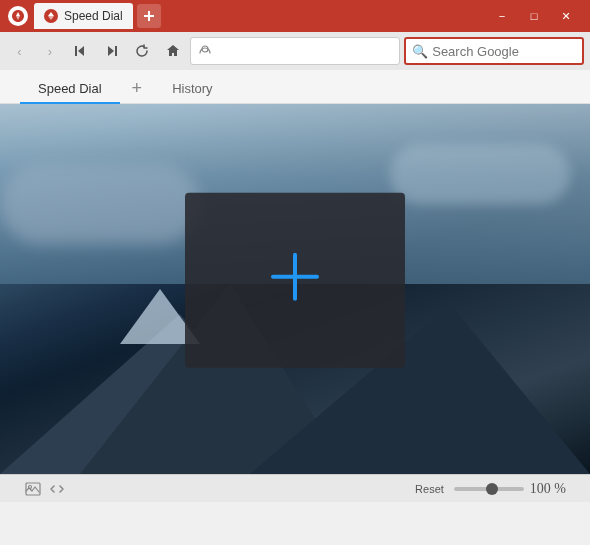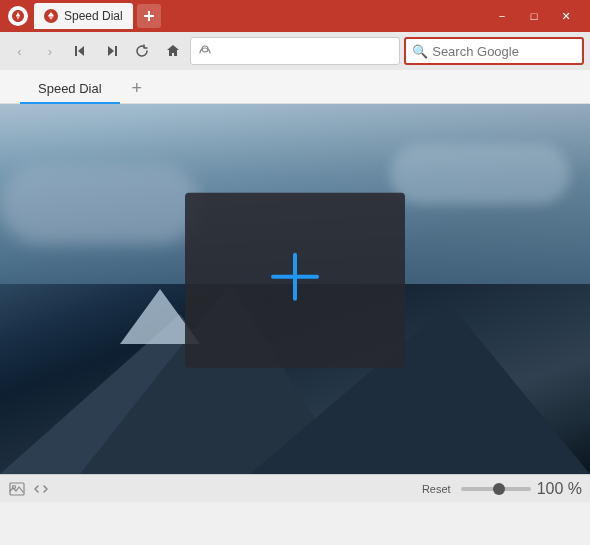--- a/index.html
+++ b/index.html
@@ -280,21 +280,21 @@
       line-height: 1;
       user-select: none;
     }
 
     
     .status-bar {
       display: flex;
       align-items: center;
       background: #e8e8e8;
       height: 28px;
-      padding: 0 8px;
+      padding: 0 24px;
       gap: 6px;
       border-top: 1px solid #ccc;
     }
     .status-icon {
       width: 18px; height: 18px;
       display: flex; align-items: center; justify-content: center;
       color: #666;
       font-size: 12px;
     }
     .status-spacer { flex: 1; }
@@ -319,24 +319,25 @@
     .slider-thumb {
       position: absolute;
       top: 50%;
       left: 55%;
       transform: translate(-50%, -50%);
       width: 12px; height: 12px;
       background: #555;
       border-radius: 50%;
     }
     .status-zoom {
-      font-size: 16px;
+      font-size: 14px;
       color: #555;
       min-width: 36px;
       text-align: right;
+      font-family: Liberation Serif, serif;
     }
   </style>
 </head>
 <body>
 
 <div class="title-bar">
   <div class="title-bar-logo">
     <svg viewBox="0 0 14 14" fill="none">
       <path d="M7 1C3.69 1 1 3.69 1 7s2.69 6 6 6 6-2.69 6-6-2.69-6-6-6z" fill="#c0392b"></path>
       <path d="M7 3L5 7h4L7 3z" fill="white"></path>
@@ -414,20 +415,23 @@
   </div>
 </div>
 
 <div class="tab-nav">
   <div class="tab-nav-item active">
     <span>Speed Dial</span>
   </div>
   <div class="tab-nav-add">
     <span>+</span>
   </div>
+  <div class="tab-nav-item">
+    <span>History</span>
+  </div>
 </div>
 
 <div class="main-content">
 
   <div class="bg-image">
     <div class="sky-gradient"></div>
     <div class="cloud-left"></div>
     <div class="cloud-right"></div>
     <div class="mountain-layer">
       <div class="mountain-1"></div>

